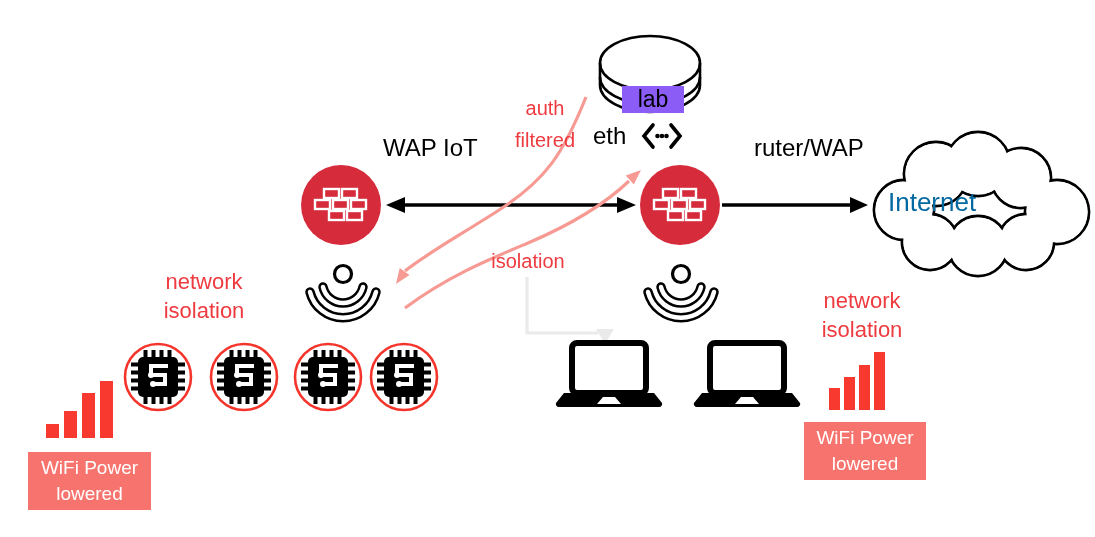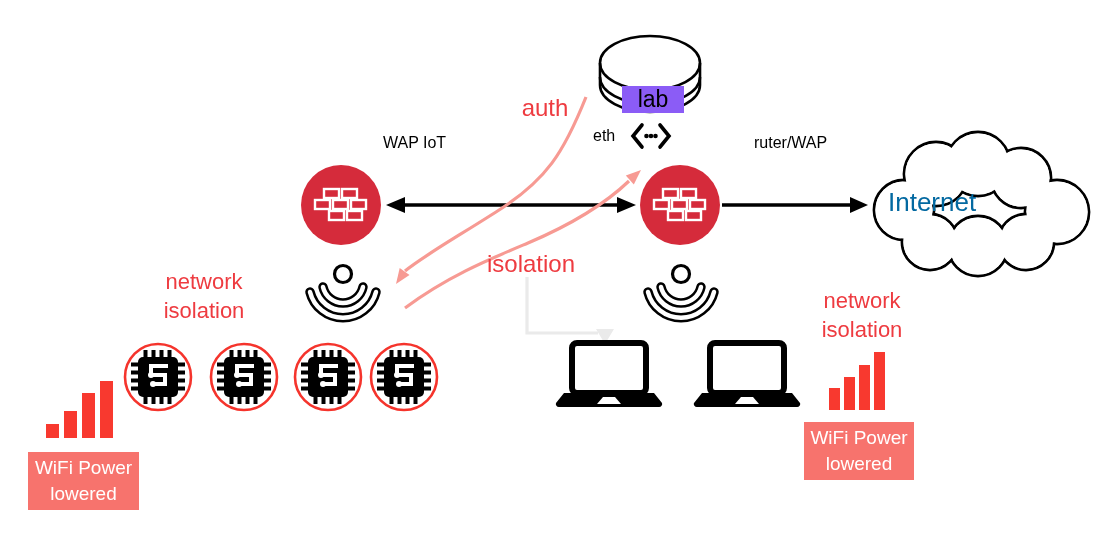--- a/index.html
+++ b/index.html
@@ -1,28 +1,28 @@
 <!DOCTYPE html>
 <html><head>
 <meta charset="utf-8">
 <style>
   html,body{margin:0;padding:0;background:#fff;}
   .canvas{
     position:relative;width:1095px;height:537px;background:#ffffff;
     font-family:"Liberation Sans",sans-serif;overflow:hidden;
   }
   .abs{position:absolute;}
-  .node-label{color:#000;font-size:16px;white-space:nowrap;}
+  .node-label{color:#000;font-size:24px;white-space:nowrap;}
   .red-note{color:#ee3b40;text-align:center;}
   .red-note .ln{display:block;}
-  .flow-note{font-size:24px;}
+  .flow-note{font-size:20px;}
   .iso-note{font-size:22px;line-height:29px;}
   .power-box{
     background:#f7736d;color:#ffffff;font-size:19px;line-height:26px;
-    text-align:center;padding:3px 2px;
+    text-align:center;padding:3px 8px;
   }
   .power-box .ln{display:block;}
   .bars{display:flex;align-items:flex-end;}
   .bars .bar{background:#f8392f;}
   svg{display:block;}
   .lab-label{
     font-size:23px;color:#000;background:#8b5cf6;text-align:center;padding:0 3px;
   }
   .internet-label{font-size:26px;color:#0369a1;text-align:left;}
 </style>
@@ -128,20 +128,21 @@
         <circle cx="199" cy="86" r="30.6"></circle>
         <circle cx="168" cy="116" r="26.6"></circle>
       <circle cx="120" cy="120" r="28.6"></circle>
         <circle cx="72" cy="116" r="26.6"></circle>
     </g>
   </svg>
   <div class="abs internet-label" style="left:888px;top:187px;width:160px;">Internet</div>
 
   <div class="abs red-note flow-note" style="left:500px;top:92px;width:90px;line-height:32px;">
     <span class="ln">auth</span>
+    <span class="ln">filtered</span>
   </div>
 
   <div class="abs red-note flow-note" style="left:487px;top:250px;width:82px;">isolation</div>
 
   <svg class="abs" style="left:296px;top:261px;" width="94" height="62" viewBox="0 0 94 62">
     <circle cx="47" cy="13" r="8.5" fill="#fff" stroke="#000" stroke-width="3.2"></circle>
     <path d="M 27 26 A 20.5 20.5 0 0 0 67 26" fill="none" stroke="#000" stroke-width="9.5" stroke-linecap="round"></path>
     <path d="M 27 26 A 20.5 20.5 0 0 0 67 26" fill="none" stroke="#fff" stroke-width="4.5" stroke-linecap="round"></path>
     <path d="M 14 31 A 34 34 0 0 0 80 31" fill="none" stroke="#000" stroke-width="9.5" stroke-linecap="round"></path>
     <path d="M 14 31 A 34 34 0 0 0 80 31" fill="none" stroke="#fff" stroke-width="4.5" stroke-linecap="round"></path>

